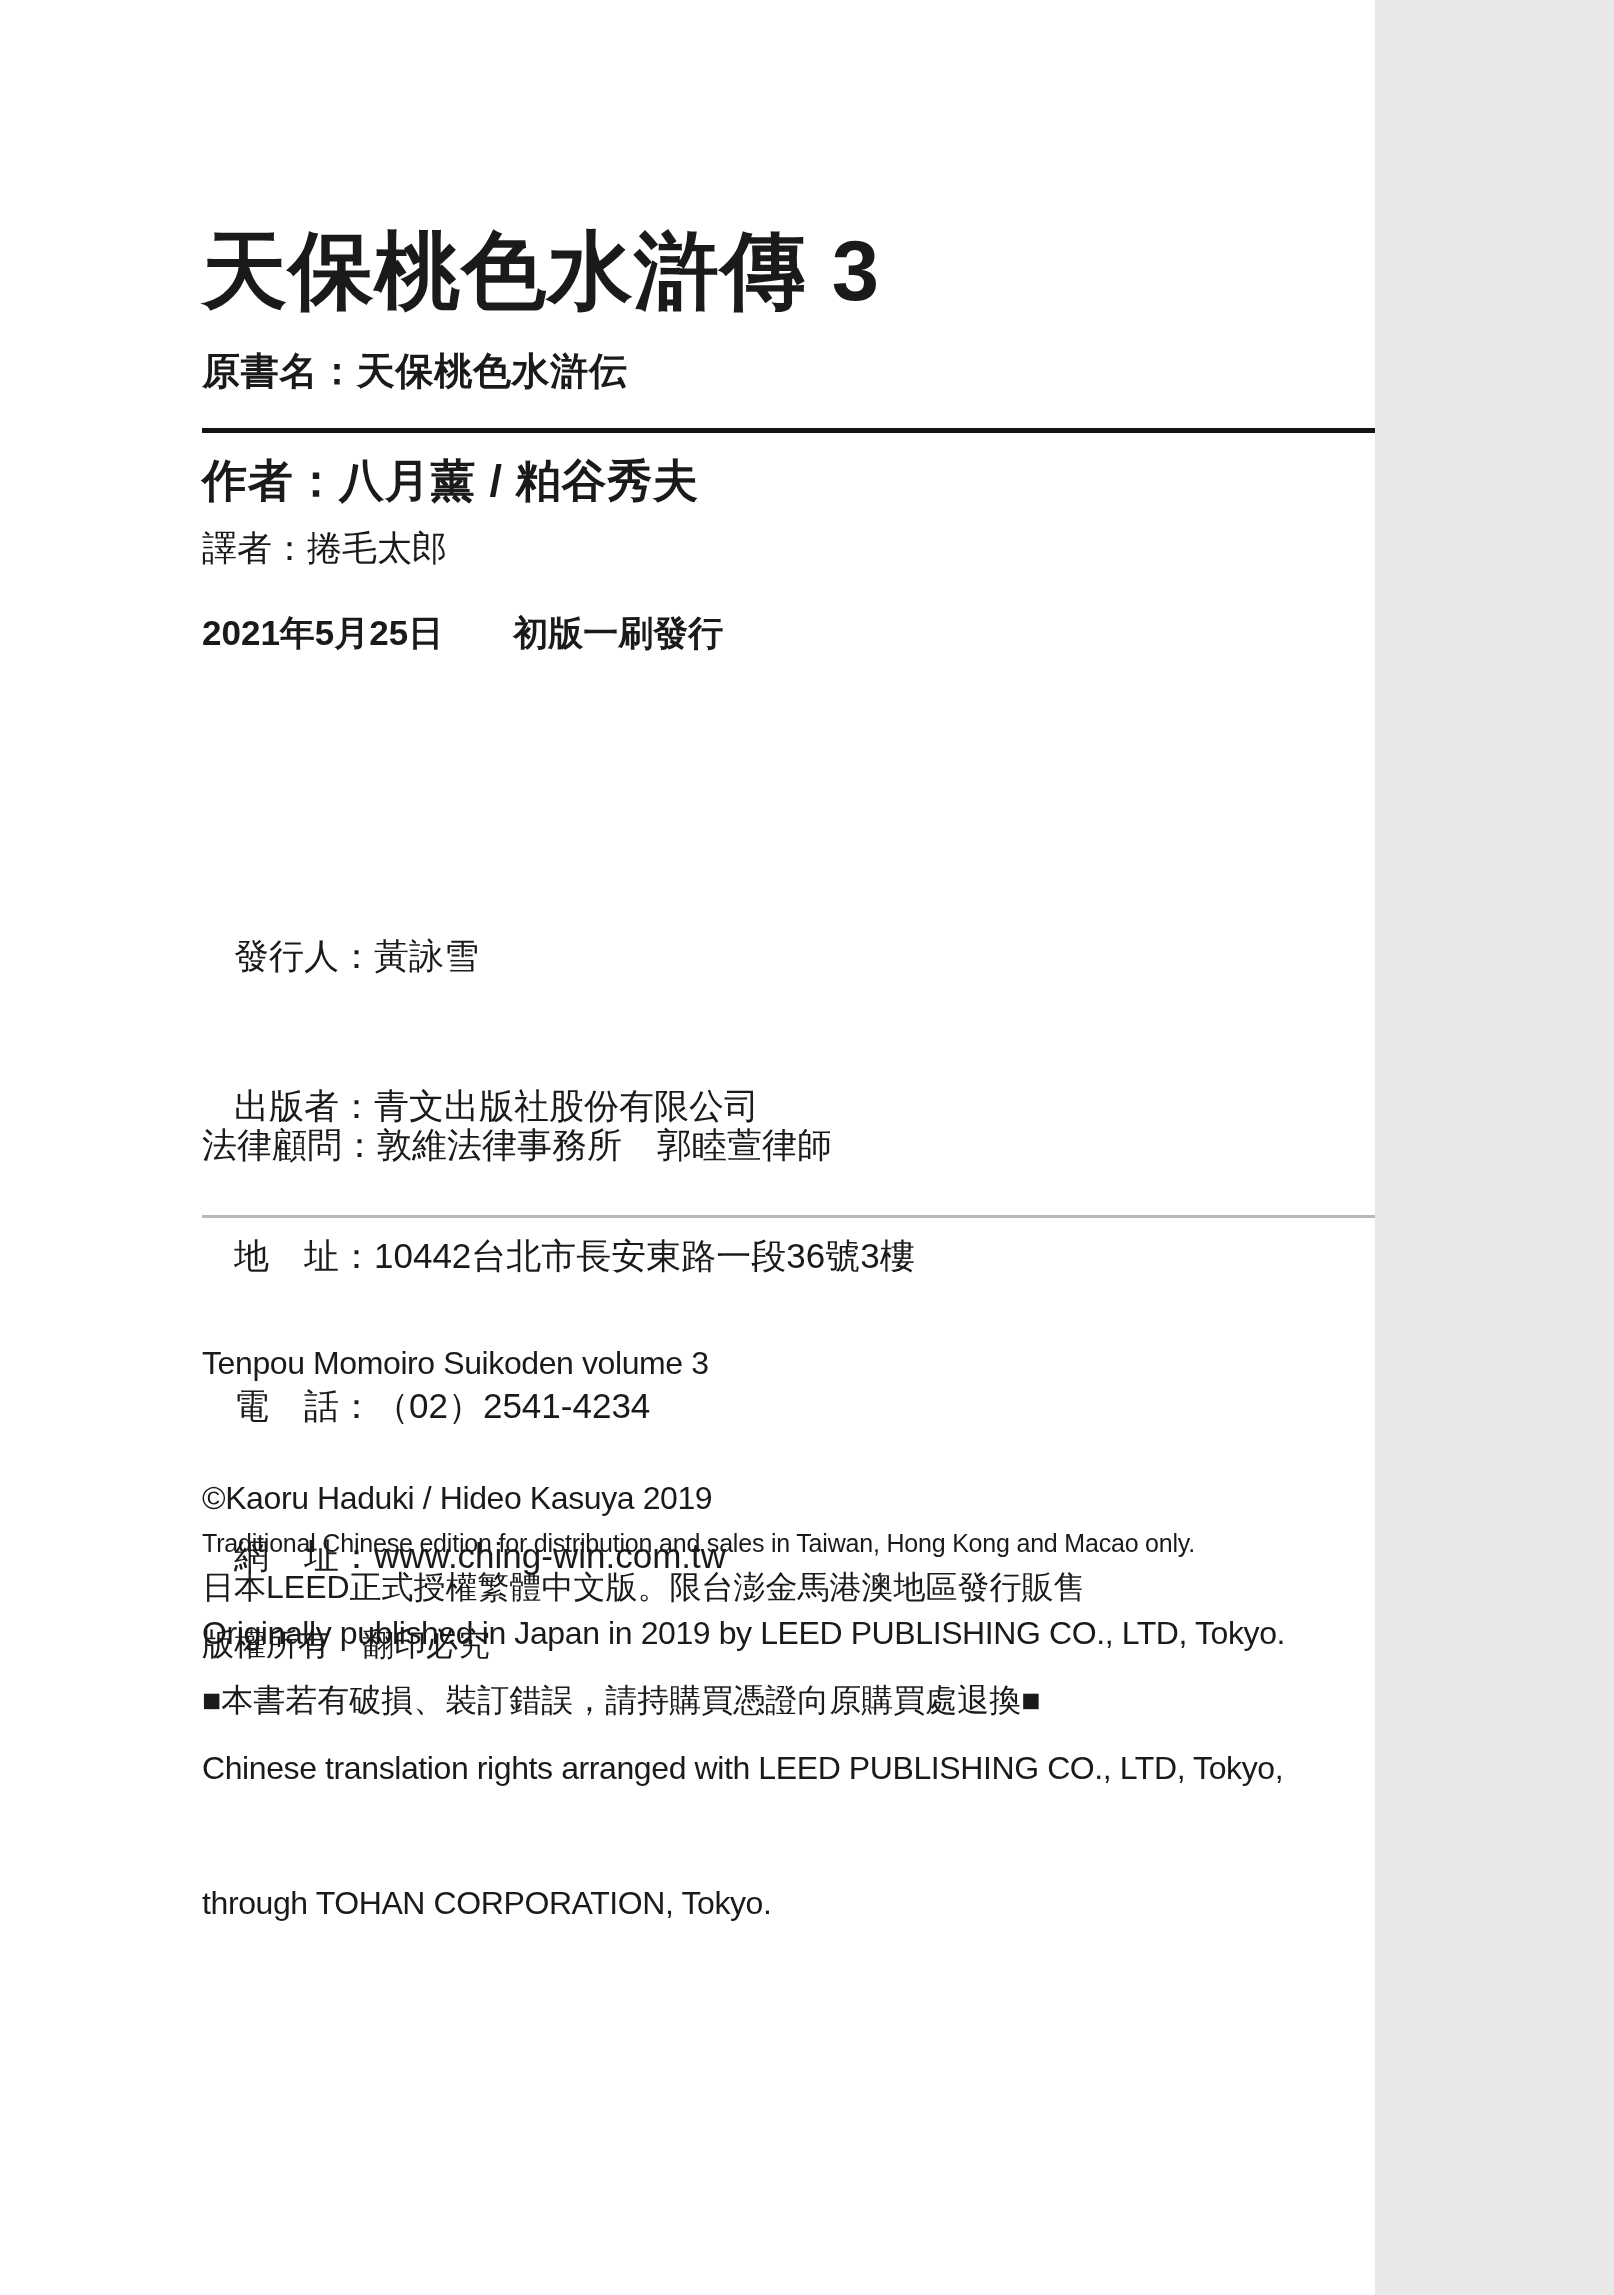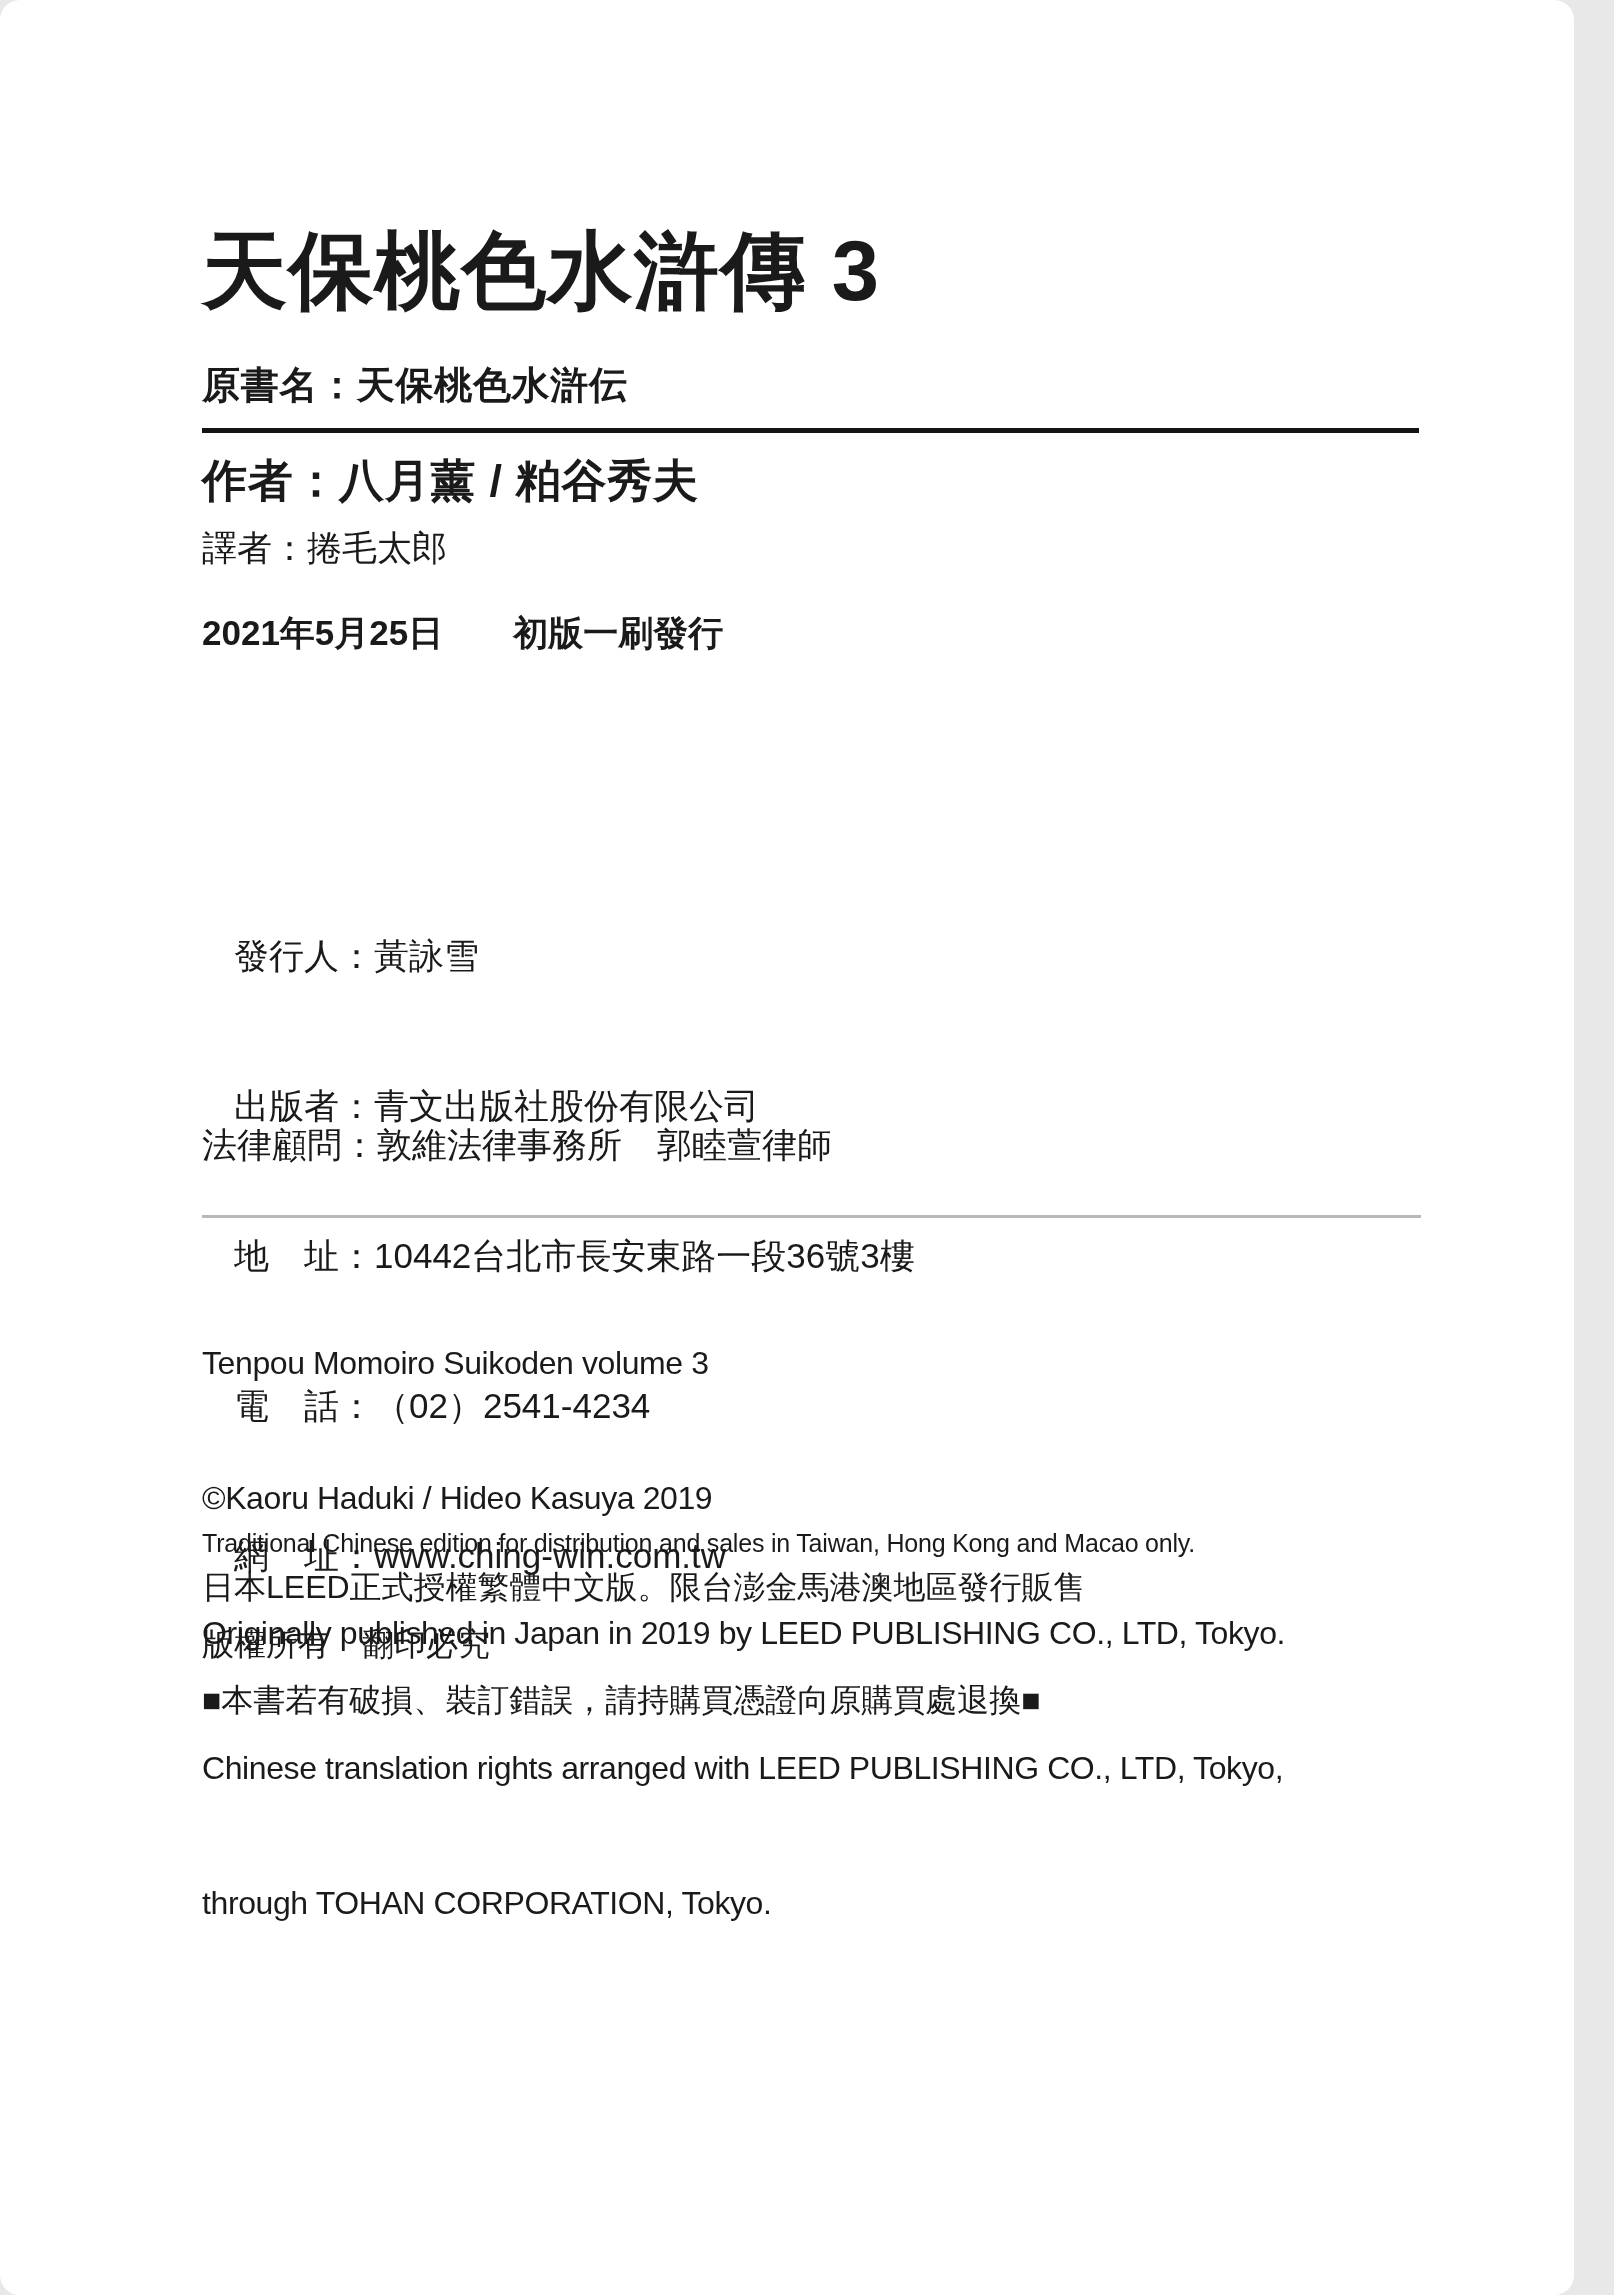--- a/index.html
+++ b/index.html
@@ -2,39 +2,38 @@
 <html style="font-size:11.5px"><head>
 <meta charset="utf-8">
 <style>
   html, body {
     margin: 0;
     padding: 0;
     background: #e8e8e8;
   }
   .page {
     position: relative;
-    width: 1574px;
+    width: 1375px;
     height: 2295px;
     background: #ffffff;
     font-family: "Liberation Sans", sans-serif;
     color: #1a1a1a;
     overflow: hidden;
-    border-radius: 20px;
   }
   .abs { position: absolute; left: 202px; white-space: pre; }
 
   .book-title {
     top: 228px;
     font-size: 85px;
     font-weight: 900;
     letter-spacing: 1.4px;
     line-height: 1;
   }
   .orig-title {
-    top: 364px;
+    top: 350px;
     font-size: 38px;
     font-weight: 700;
     letter-spacing: 0.7px;
     line-height: 1.15;
   }
   .rule-black {
     top: 428px;
     width: 1217px;
     height: 5px;
     background: #141414;

